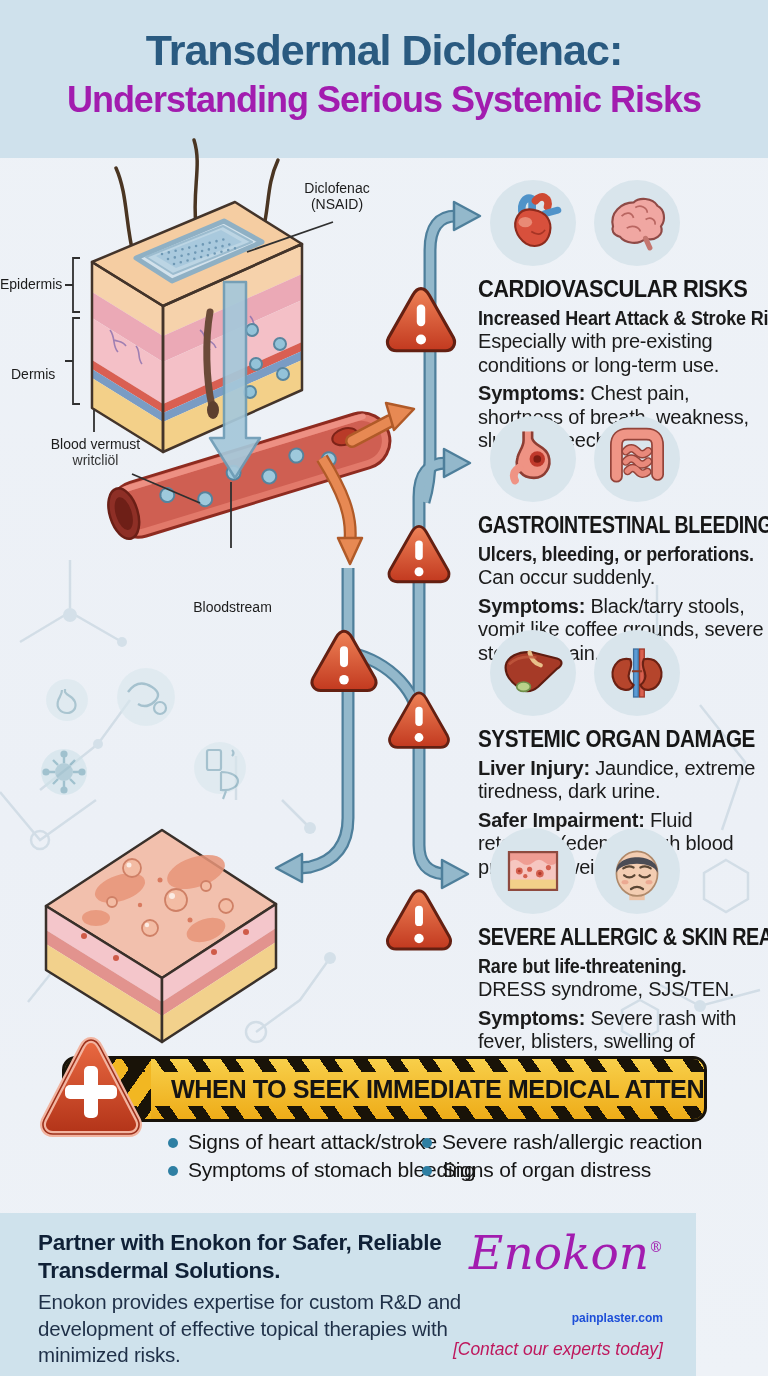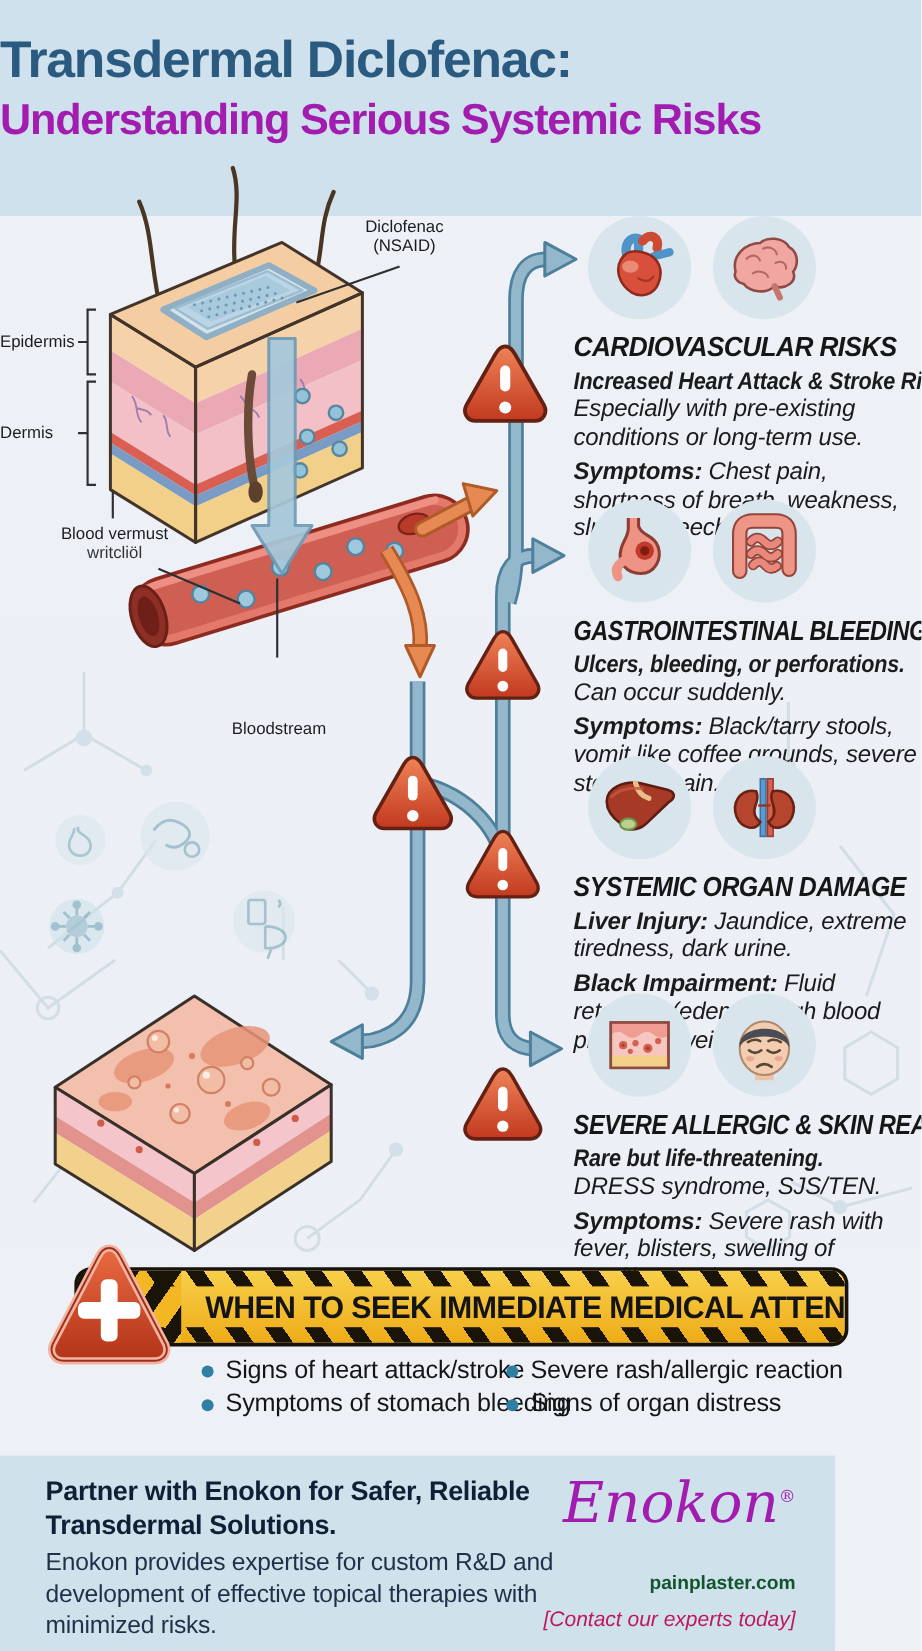--- a/index.html
+++ b/index.html
@@ -2,29 +2,29 @@
 <html><head>
 <meta charset="utf-8">
 <style>
   html,body{margin:0;padding:0;}
   #poster{
     position:relative;width:768px;height:1376px;overflow:hidden;
     background:linear-gradient(180deg,#eef2f7 0%,#ecf0f6 60%,#eef2f7 100%);
     font-family:"Liberation Sans",sans-serif;color:#1b1b1b;
   }
   
-  .header{position:absolute;left:0;top:0;width:768px;height:180px;background:#cfe1ec;}
+  .header{position:absolute;left:0;top:0;width:768px;height:158px;background:#cfe1ec;text-align:center;}
   .t1{margin-top:26px;font-size:43px;font-weight:bold;color:#2a5a80;letter-spacing:-1px;}
   .t2{margin-top:4px;font-size:36px;font-weight:bold;color:#a21caf;letter-spacing:-1px;}
   
   .lbl{position:absolute;font-size:14px;color:#1c1c1c;line-height:1.15;z-index:6;}
   .lbl.c{text-align:center;}
   .lbl.r{}
   
-  .risk{position:absolute;left:478px;width:286px;z-index:6;font-style:italic;}
+  .risk{position:absolute;left:478px;width:286px;z-index:6;}
   .icons{display:flex;gap:18px;margin-left:12px;}
   .icirc{width:86px;height:86px;border-radius:50%;background:#d9e5ec;display:flex;align-items:center;justify-content:center;}
   .risk h3{margin:10px 0 3px 0;font-size:23px;color:#161616;letter-spacing:-0.5px;
            white-space:nowrap;transform-origin:left;display:inline-block;}
   .risk p{margin:1px 0;font-size:20px;line-height:1.17;color:#1b1b1b;letter-spacing:-0.2px;}
   .cond{display:inline-block;transform:scaleX(.9);transform-origin:left;white-space:nowrap;font-weight:bold;}
   .h-s1{transform:scaleX(.95);} .h-s2{transform:scaleX(.85);} .h-s3{transform:scaleX(.9);}
   .h-s4{font-size:19.5px;transform:scaleX(.86);}
   .sym{margin-top:5px !important;}
   
@@ -44,21 +44,21 @@
   .bullet{position:absolute;display:flex;gap:10px;z-index:6;}
   .dot{width:10px;height:10px;border-radius:50%;background:#2e7fa3;margin-top:8px;flex:none;}
   .bullet span{font-size:21px;color:#151515;letter-spacing:-0.2px;}
   
   .footer{position:absolute;left:0;top:1213px;width:696px;height:163px;background:#cfe2ec;z-index:6;}
   .f-head{position:absolute;left:38px;top:16px;width:460px;font-size:22.5px;font-weight:bold;color:#0f2036;line-height:1.25;letter-spacing:-0.3px;}
   .f-body{position:absolute;left:38px;top:76px;width:432px;font-size:20.5px;color:#1f3048;line-height:1.3;letter-spacing:-0.2px;}
   .f-logo{position:absolute;right:33px;top:12px;font-family:"DejaVu Serif",serif;font-style:italic;font-weight:normal;
           font-size:47px;color:#a21caf;}
   .f-logo sup{font-size:14px;font-style:normal;}
-  .f-site{position:absolute;right:33px;top:98px;font-size:16px;font-weight:bold;color:#14532d;}
+  .f-site{position:absolute;right:33px;top:98px;font-size:12px;font-weight:bold;color:#1d4ed8;}
   .f-contact{position:absolute;right:33px;top:126px;font-size:17.5px;color:#be185d;font-style:italic;}
   svg{display:block;}
   .art{position:absolute;left:0;top:0;z-index:3;pointer-events:none;}
 </style>
 </head>
 <body>
 
 <div id="poster">
 
   <div class="header">
@@ -294,21 +294,21 @@
       <path d="M80,258 L73,258 L73,312 L80,312 M73,285 L65,285"></path>
       <path d="M80,318 L73,318 L73,404 L80,404 M73,361 L65,361"></path>
     </g>
   </svg>
 
   <div class="lbl c" style="left:272px;top:180px;width:130px;">
     <div>Diclofenac</div>
     <div>(NSAID)</div>
   </div>
   <div class="lbl r" style="left:0px;top:276px;width:62px;">Epidermis</div>
-  <div class="lbl r" style="left:0px;top:352px;width:62px;">Dermis</div>
+  <div class="lbl r" style="left:0px;top:366px;width:62px;padding-left:11px;">Dermis</div>
   <div class="lbl c" style="left:18px;top:436px;width:155px;">
     <div>Blood vermust</div>
     <div style="opacity:.9">writcliöl</div>
   </div>
   <div class="lbl c" style="left:160px;top:552px;width:145px;margin-top:47px;">Bloodstream</div>
 
   <div class="risk" style="top:180px;">
     <div class="icons">
       <div class="icirc">
         <svg width="72" height="72" viewBox="0 0 84 84">
@@ -391,21 +391,21 @@
           <rect x="45" y="14" width="5.5" height="56" fill="#d9604f" stroke="#9e3a2c" stroke-width="1.5"></rect>
           <path d="M34,26 C18,23 10,38 15,51 C20,63 34,65 38,56 C33,52 31,47 33,41 C35,36 36,30 34,26 Z" fill="#b5452c" stroke="#6b2113" stroke-width="2.5"></path>
           <path d="M50,26 C66,23 74,38 69,51 C64,63 50,65 46,56 C51,52 53,47 51,41 C49,36 48,30 50,26 Z" fill="#b5452c" stroke="#6b2113" stroke-width="2.5"></path>
           <path d="M36,40 L42,40 M48,40 L42,40" stroke="#8e3a24" stroke-width="2.5"></path>
         </svg>
       </div>
     </div>
     <h3 class="h-s3">SYSTEMIC ORGAN DAMAGE</h3>
     <p><b>Liver Injury:</b>
        <span>Jaundice, extreme tiredness, dark urine.</span></p>
-    <p class="sym"><b>Black Impairment:</b>
+    <p class="sym"><b>Safer Impairment:</b>
        <span>Fluid retention (edema), high blood pressure, weight gain.</span></p>
   </div>
 
   <div class="risk" style="top:828px;">
     <div class="icons">
       <div class="icirc">
         <svg width="72" height="72" viewBox="0 0 84 84">
           <rect x="14" y="20" width="56" height="44" fill="#f6c6c0" stroke="#8e4a3f" stroke-width="2.5"></rect>
           <path d="M14,20 H70 V32 Q63,38 56,32 Q49,26 42,32 Q35,38 28,32 Q21,26 14,32 Z" fill="#ef9d93"></path>
           <rect x="14" y="52" width="56" height="12" fill="#f2d089"></rect>

